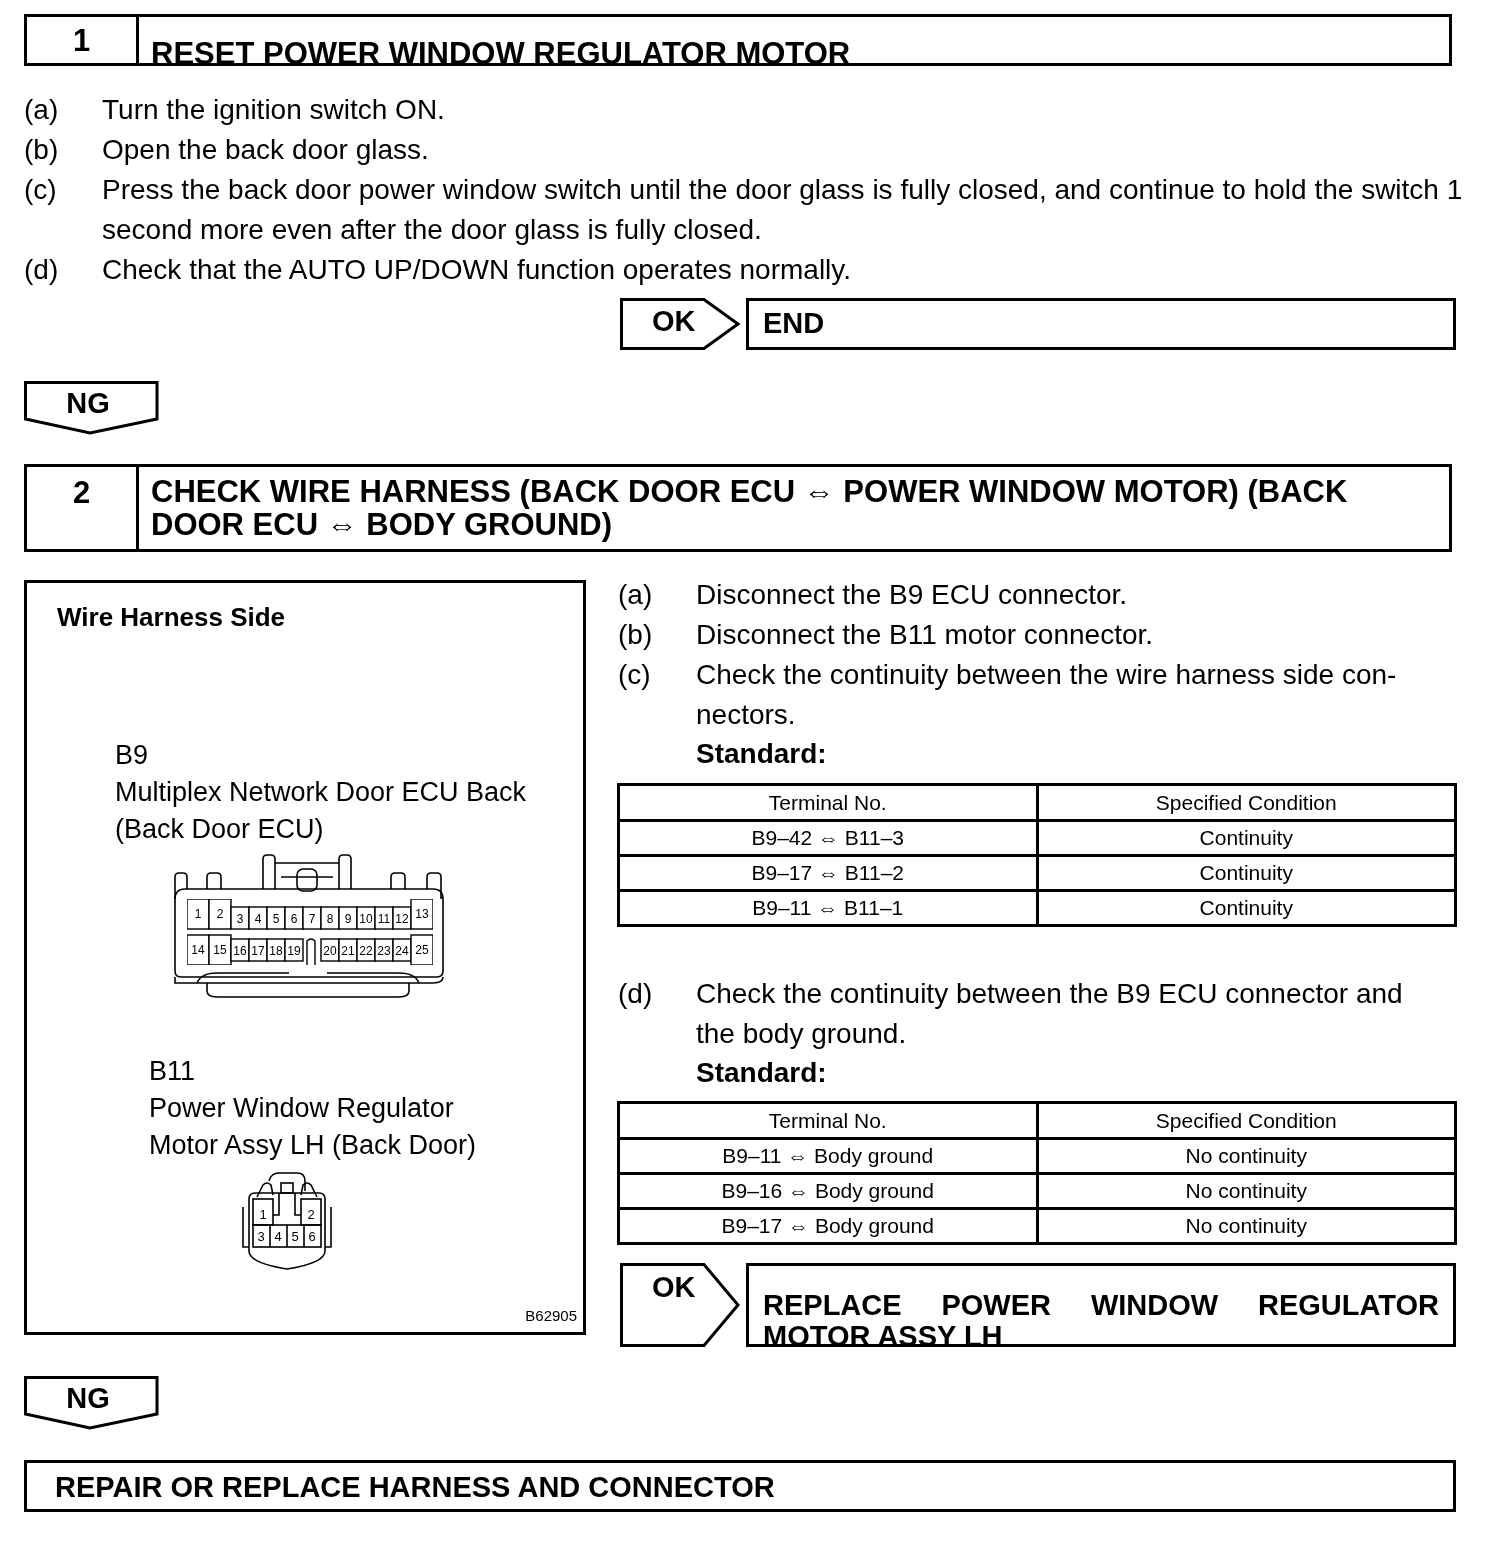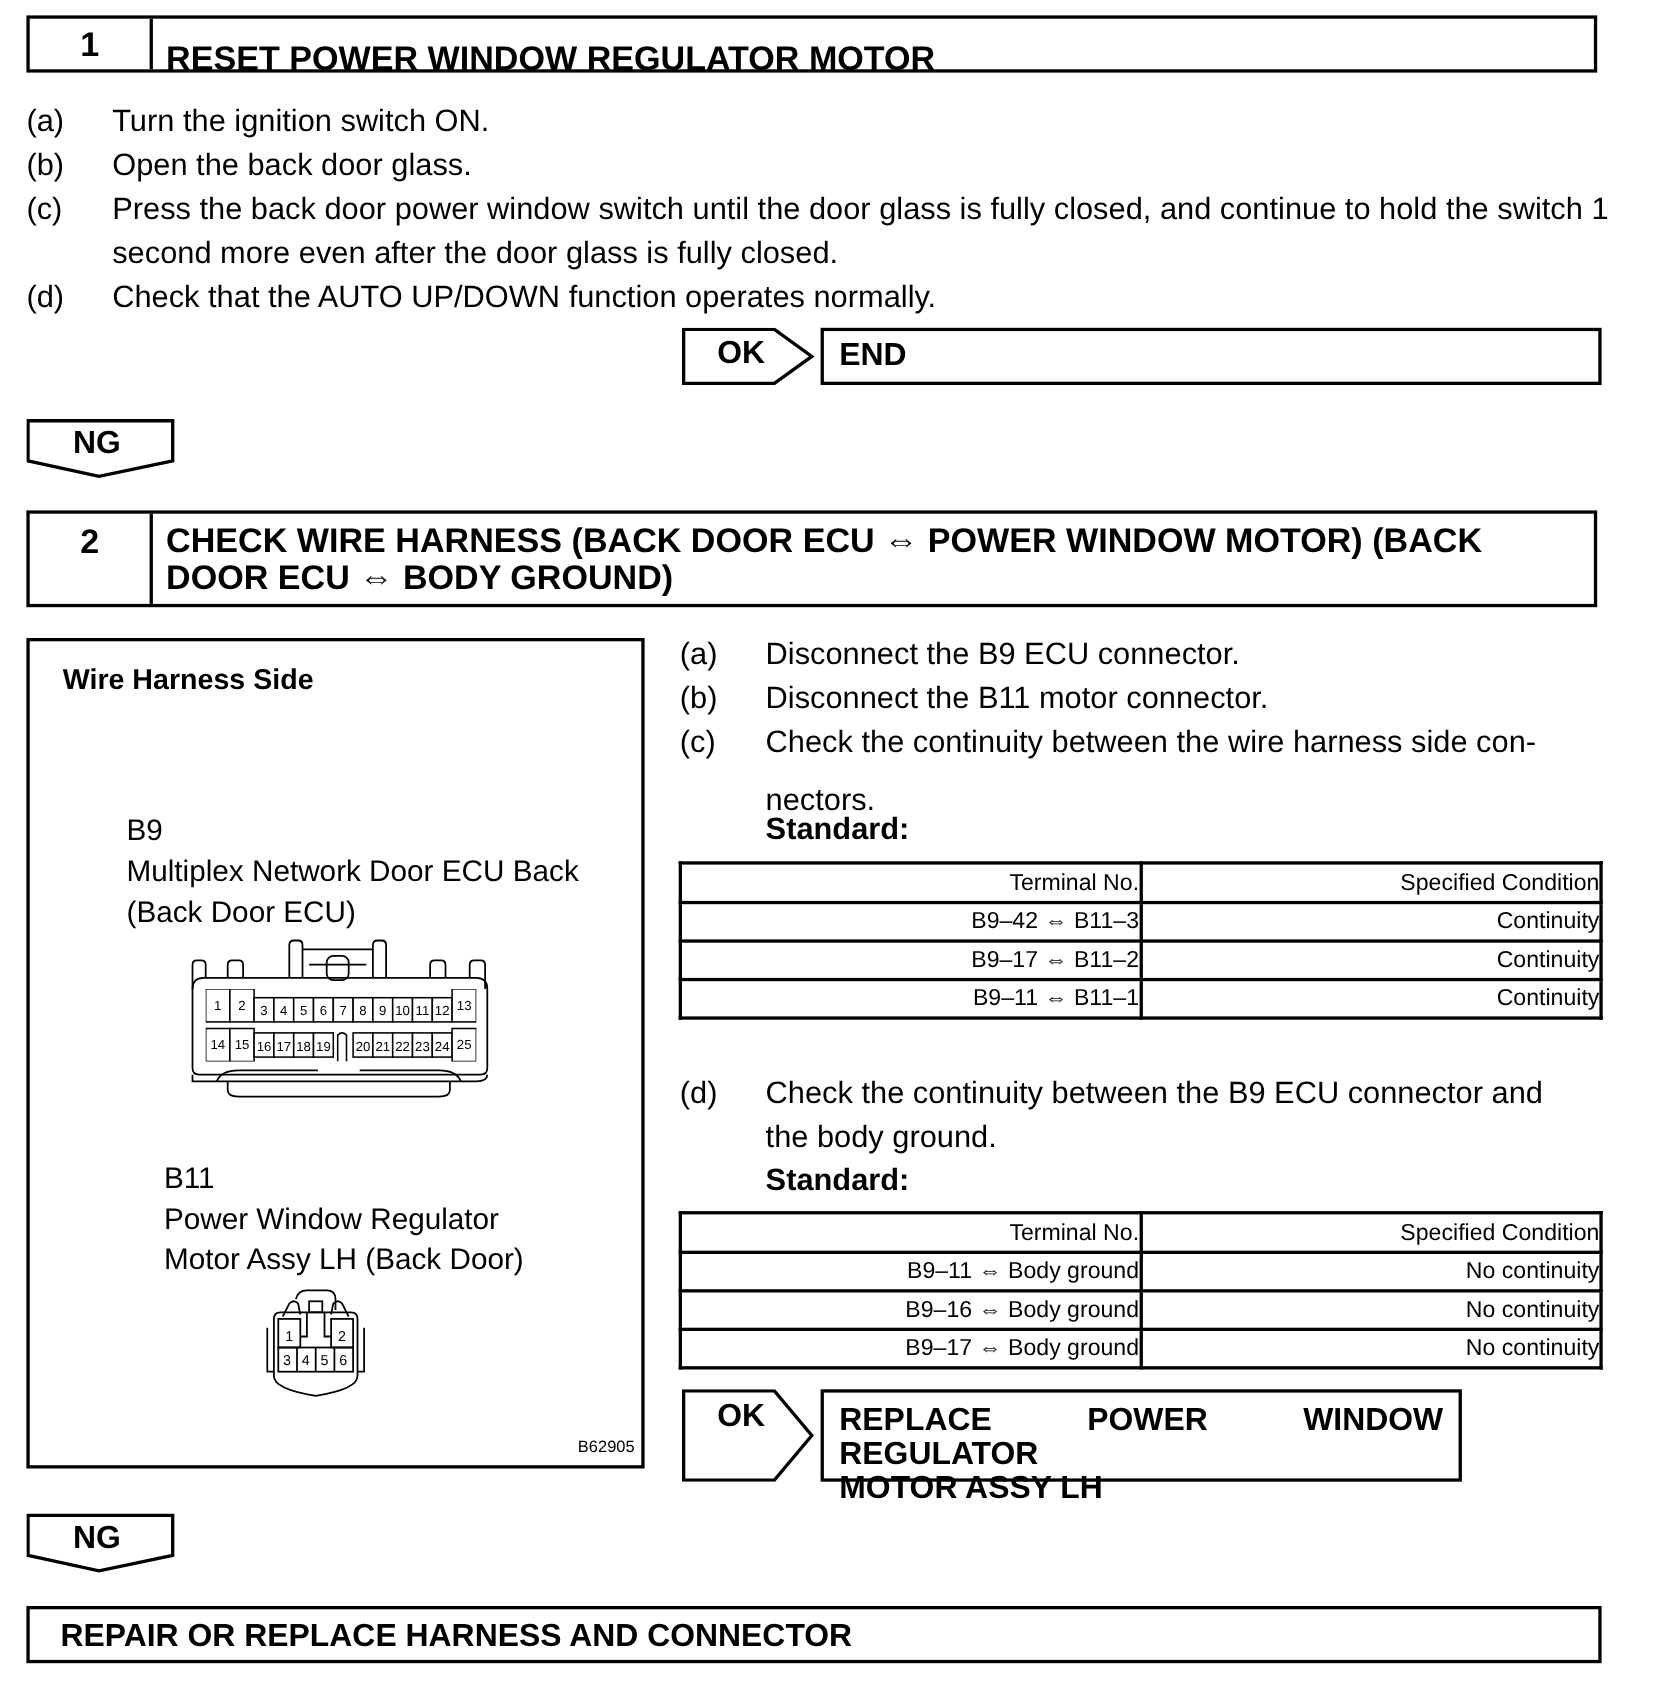--- a/index.html
+++ b/index.html
@@ -42,21 +42,21 @@
     }
     .result-box {
       position: absolute; border: 3px solid #000; box-sizing: border-box;
       font-weight: bold; font-size: 29px;
     }
     table.spec {
       position: absolute; border-collapse: collapse; table-layout: fixed;
       font-size: 21px;
     }
     table.spec td {
-      border: 3px solid #000; text-align: right; height: 32px; padding: 0;
+      border: 3px solid #000; text-align: center; height: 32px; padding: 0;
     }
     .figure {
       position: absolute; left: 24px; top: 580px; width: 562px; height: 755px;
       border: 3px solid #000; box-sizing: border-box;
     }
     .fig-text { position: absolute; font-size: 27px; line-height: 37px; }
   </style>
 </head>
 <body>
 
@@ -233,21 +233,21 @@
   <span class="txt">Disconnect the B9 ECU connector.</span>
 </div>
 <div class="step-line" style="left:618px;top:615px;width:850px;">
   <span class="lbl">(b)</span>
   <span class="txt">Disconnect the B11 motor connector.</span>
 </div>
 <div class="step-line" style="left:618px;top:655px;width:850px;">
   <span class="lbl">(c)</span>
   <span class="txt">Check the continuity between the wire harness side con-</span>
 </div>
-<div class="step-line" style="left:696px;top:695px;width:760px;margin-top:12px;">
+<div class="step-line" style="left:696px;top:695px;width:760px;">
   <span class="txt">nectors.</span>
 </div>
 <div class="step-line bold" style="left:696px;top:734px;">
   <span class="txt">Standard:</span>
 </div>
 
 <table class="spec" style="left:617px;top:783px;width:840px;">
   <tbody>
       <tr>
     <td style="height:33px;">Terminal No.</td>
@@ -299,21 +299,21 @@
   </tr>
 </tbody>
   </table>
 
 <div class="ok-arrow" style="left:620px;top:1263px;width:124px;height:84px;">
   <svg width="124" height="84">
     <polygon points="1.5,1.5 84,1.5 118,42 84,82.5 1.5,82.5" fill="#fff" stroke="#000" stroke-width="3"></polygon>
   </svg>
   <span style="left:32px;top:8px;">OK</span>
 </div>
-<div class="result-box" style="left:746px;top:1263px;width:583px;height:84px;padding:10px 14px;line-height:31px;">
+<div class="result-box" style="left:746px;top:1263px;width:710px;height:84px;padding:24px 14px;line-height:31px;">
   <div style="text-align:justify;text-align-last:justify;">REPLACE POWER WINDOW REGULATOR</div>
   <div>MOTOR ASSY LH</div>
 </div>
 
 <div class="tag-ng" style="left:24px;top:1376px;">
   <svg width="136" height="54">
     <polygon points="1.5,1.5 133,1.5 133,38 66,52 1.5,38" fill="#fff" stroke="#000" stroke-width="3"></polygon>
   </svg>
   <span>NG</span>
 </div>

